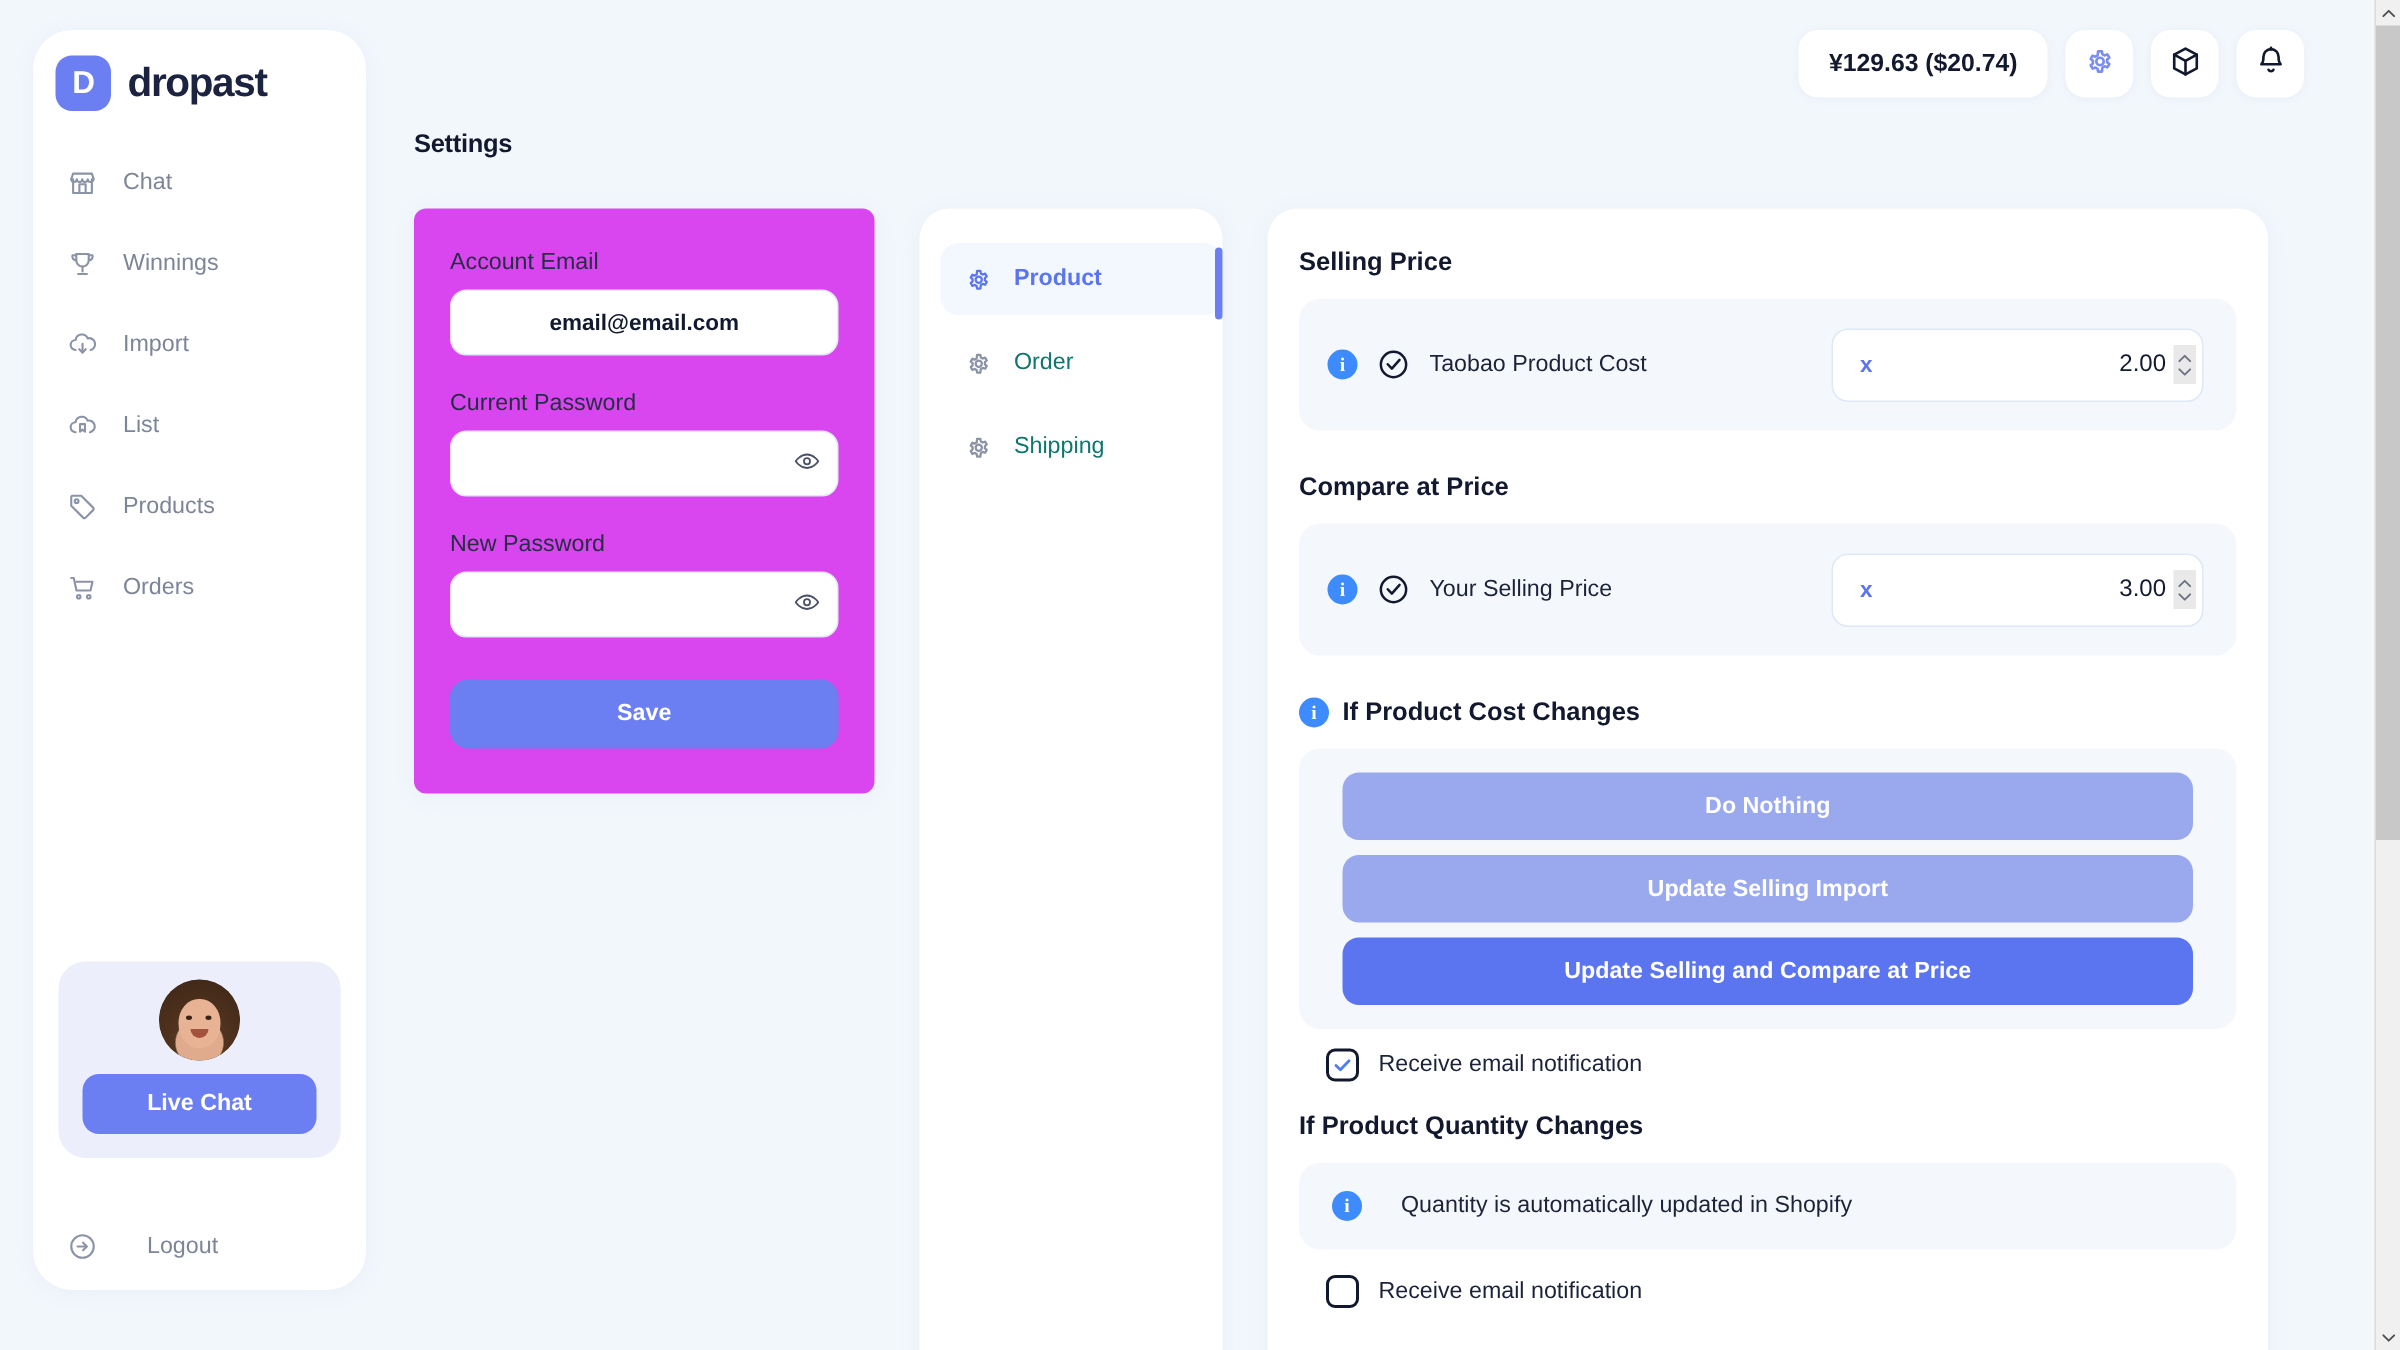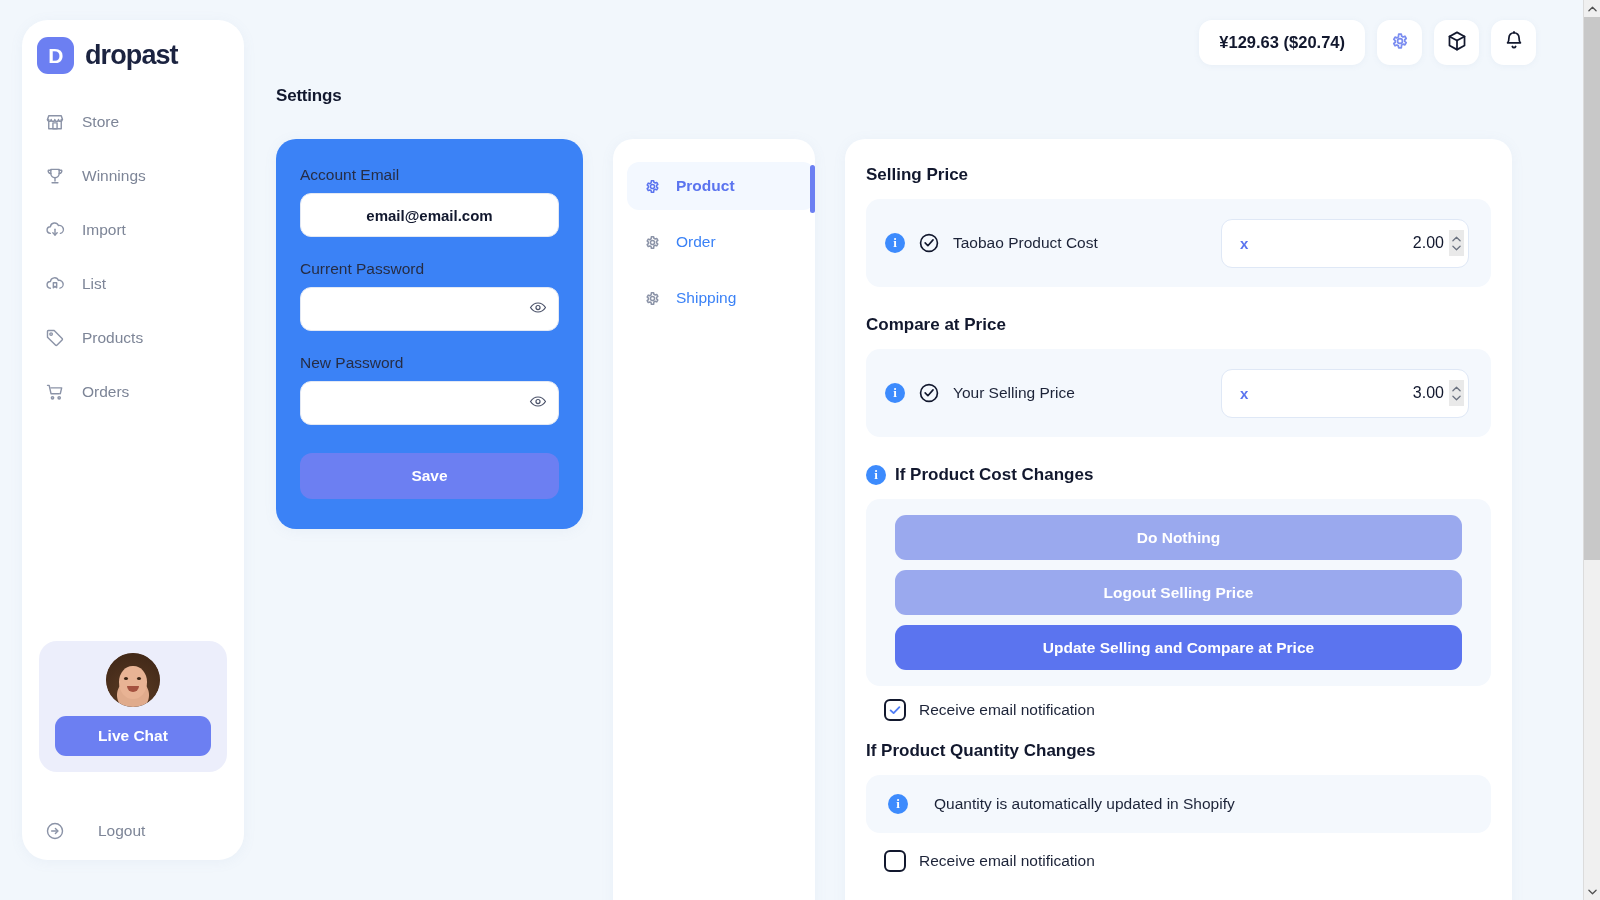--- a/index.html
+++ b/index.html
@@ -201,22 +201,22 @@
     font-weight: bold;
     color: #12182e;
     letter-spacing: -0.2px;
   }
 
   
   .account-card {
     position: absolute;
     left: 276px; top: 139px;
     width: 307px;
-    background: #3b82f6;
-    border-radius: 20px;
+    background: #d946ef;
+    border-radius: 8px;
     padding: 27px 24px 30px;
     box-shadow: 0 2px 14px rgba(120,140,180,0.07);
   }
   .field-label {
     font-size: 15.5px;
     color: #262d45;
     margin-bottom: 9px;
   }
   .field-label.gap { margin-top: 23px; }
   .text-input {
@@ -278,21 +278,21 @@
     gap: 14px;
     height: 48px;
     margin: 0 0 8px 14px;
     padding-left: 15px;
     border-radius: 12px;
     cursor: pointer;
   }
   .tab-item.active { background: #f3f8ff; }
   .tab-item .ico { width: 20px; height: 20px; display:flex;align-items:center;justify-content:center;color:#8b93a7; flex:none;}
   .tab-item.active .ico { color: #5b74ef; }
-  .tab-item .lbl { font-size: 15.5px; color: #3b82f6; }
+  .tab-item .lbl { font-size: 15.5px; color: #0f766e; }
   .tab-item.active .lbl { color: #5b74ef; font-weight: bold; }
   .tab-indicator {
     position: absolute;
     right: 0; top: 166px;
     width: 5px; height: 48px;
     border-radius: 3px;
     background: #6c7ff2;
     z-index: 5;
   }
 
@@ -452,21 +452,21 @@
 
     <div class="nav-item">
       <span class="ico">
         <svg width="20" height="20" viewBox="0 0 24 24" fill="none" stroke="currentColor" stroke-width="1.7" stroke-linecap="round" stroke-linejoin="round">
           <path d="M3 9 L4.5 4.5 H19.5 L21 9"></path>
             <path d="M4.5 9 V20 H19.5 V9"></path>
           <path d="M3 9 a2.2 2.2 0 0 0 4.4 0 a2.2 2.2 0 0 0 4.4 0 a2.2 2.2 0 0 0 4.4 0 a2.2 2.2 0 0 0 4.4 0"></path>
           <rect x="9.5" y="13" width="5" height="7"></rect>
         </svg>
       </span>
-      <span class="lbl">Store</span>
+      <span class="lbl">Chat</span>
     </div>
 
     <div class="nav-item">
       <span class="ico">
         <svg width="20" height="20" viewBox="0 0 24 24" fill="none" stroke="currentColor" stroke-width="1.7" stroke-linecap="round" stroke-linejoin="round">
           <path d="M7 4 h10 v5 a5 5 0 0 1-10 0 z"></path>
           <path d="M7 5 H4 a3 3 0 0 0 3 4"></path>
             <path d="M17 5 h3 a3 3 0 0 1-3 4"></path>
           <path d="M12 14 v4"></path>
             <path d="M8.5 20 h7"></path>
@@ -704,21 +704,21 @@
       </span>
     </div>
   </div>
 
   <div class="sec-title with-info">
     <span class="info-dot">i</span>
     <span>If Product Cost Changes</span>
   </div>
   <div class="choice-box">
     <button class="choice-btn">Do Nothing</button>
-    <button class="choice-btn">Logout Selling Price</button>
+    <button class="choice-btn">Update Selling Import</button>
     <button class="choice-btn selected">Update Selling and Compare at Price</button>
   </div>
   <div class="cb-row">
     <span class="cb">
       <svg width="14" height="14" viewBox="0 0 16 16" fill="none" stroke="#4f7cf5" stroke-width="2.1" stroke-linecap="round" stroke-linejoin="round">
         <path d="M3 8.4 L6.4 11.6 L13 4.8"></path>
       </svg>
     </span>
     <span class="lbl">Receive email notification</span>
   </div>

